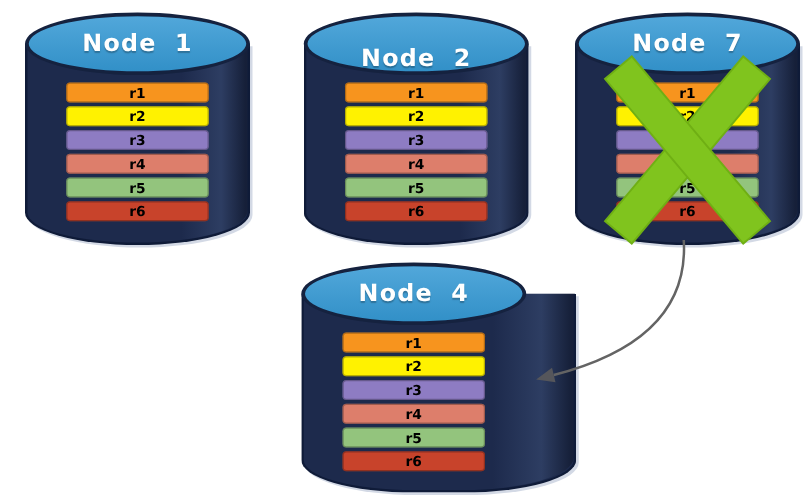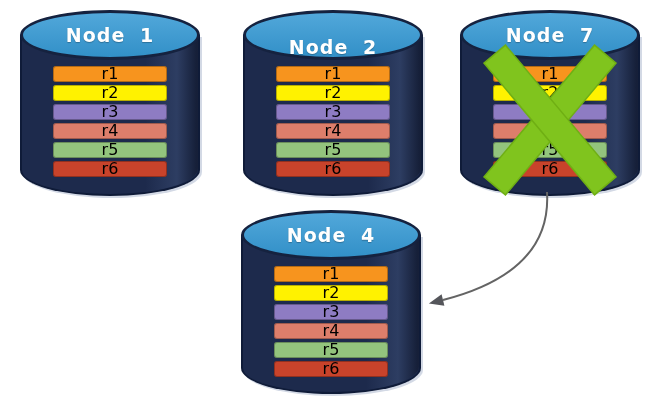--- a/index.html
+++ b/index.html
@@ -5,21 +5,21 @@
   html,body { margin:0; padding:0; background:#ffffff; }
   .canvas {
     position:relative; width:646px; height:402px; overflow:hidden;
     background:#ffffff;
     font-family:"DejaVu Sans", sans-serif;
   }
   .node { position:absolute; width:180px; height:186px; }
   .pos-node1 { left:20px;  top:10px; }
   .pos-node2 { left:243px; top:10px; }
   .pos-node3 { left:460px; top:10px; }
-  .pos-node4 { left:241px; top:210px; height:184px; }
+  .pos-node4 { left:241px; top:210px; height:184px;padding-left:40px; }
 
   .cyl-body {
     position:absolute; left:0; top:25px; right:0; bottom:0;
     box-sizing:border-box;
     border:2px solid #0F1B38; border-top:none;
     border-radius:0 0 90px 90px / 0 0 26px 26px;
     box-shadow:2px 2px 0 rgba(145,160,190,0.40);
     z-index:1;
   }
   .cyl-body::after { 
@@ -40,21 +40,21 @@
     letter-spacing:1px; word-spacing:7px;
     text-shadow:0 1px 1px rgba(0,0,0,0.25);
   }
   .bars { position:absolute; left:33px; top:56px; width:114px; z-index:3; }
   .bar {
     height:16px; margin-bottom:3px; border-radius:3px;
     box-shadow:inset 0 0 0 1px rgba(0,0,0,0.28);
     display:flex; align-items:center; justify-content:center;
   }
   .bar span {
-    font-weight:normal; font-size:16px; line-height:1; color:#000000;
+    font-weight:bold; font-size:11px; line-height:1; color:#000000;
   }
   .overlay {
     position:absolute; left:0; top:0; width:646px; height:402px;
     z-index:5; pointer-events:none;
   }
 </style>
 </head>
 <body>
 
 <div class="canvas">

